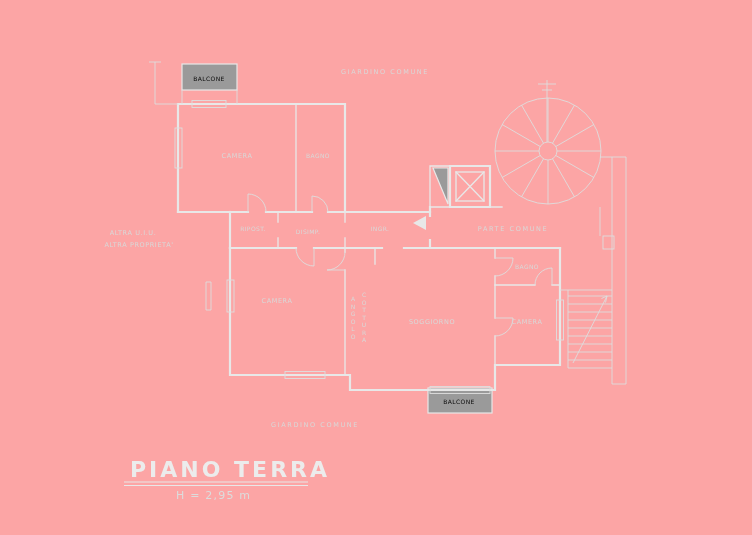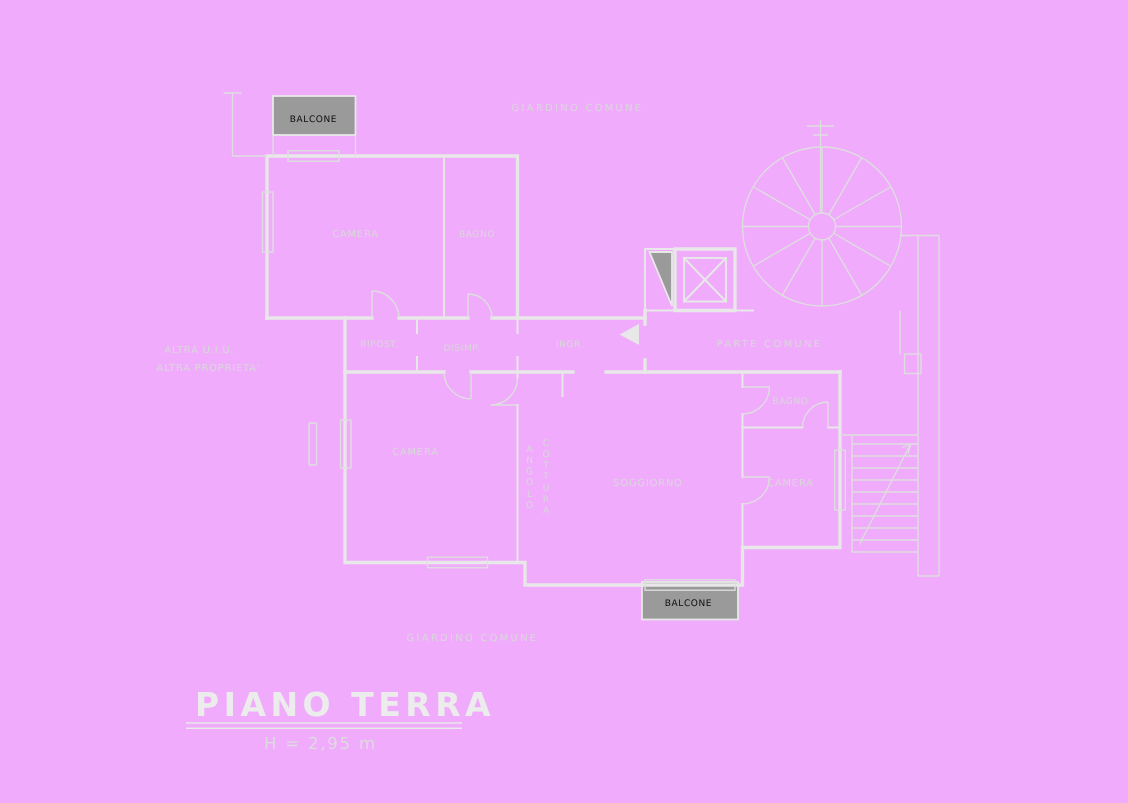--- a/index.html
+++ b/index.html
@@ -1,16 +1,16 @@
 <!DOCTYPE html>
 <html><head>
 <meta charset="utf-8">
 <style>
   html,body{margin:0;padding:0;background:#000;}
-  .stage{position:relative;width:752px;height:535px;background:#f0abfc;overflow:hidden;}
+  .stage{position:relative;width:752px;height:535px;background:#fca5a5;overflow:hidden;}
   svg{display:block;}
   text{fill:#d8d8d8;font-family:"DejaVu Sans",sans-serif;}
   .lbl{font-size:6.5px;letter-spacing:.6px;}
   .lbl-sm{font-size:6px;letter-spacing:.4px;}
   .lbl-wide{font-size:6.5px;letter-spacing:1.6px;}
   .lbl-dark{fill:#0b0b0b;font-size:6px;letter-spacing:.4px;}
   .vlbl{font-size:6px;letter-spacing:0;}
   .title{font-size:22px;font-weight:bold;letter-spacing:3px;fill:#ececec;}
   .subtitle{font-size:11px;letter-spacing:1.2px;fill:#dcdcdc;}
 </style>

